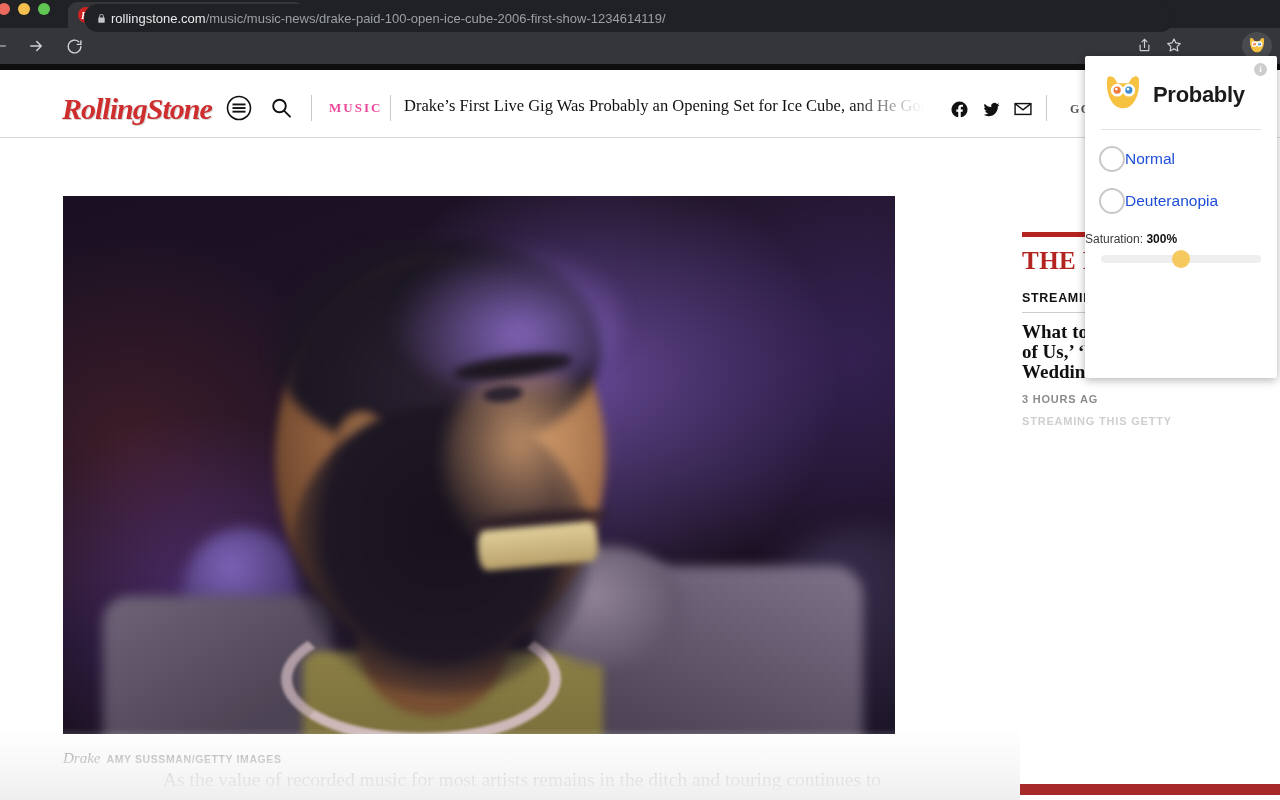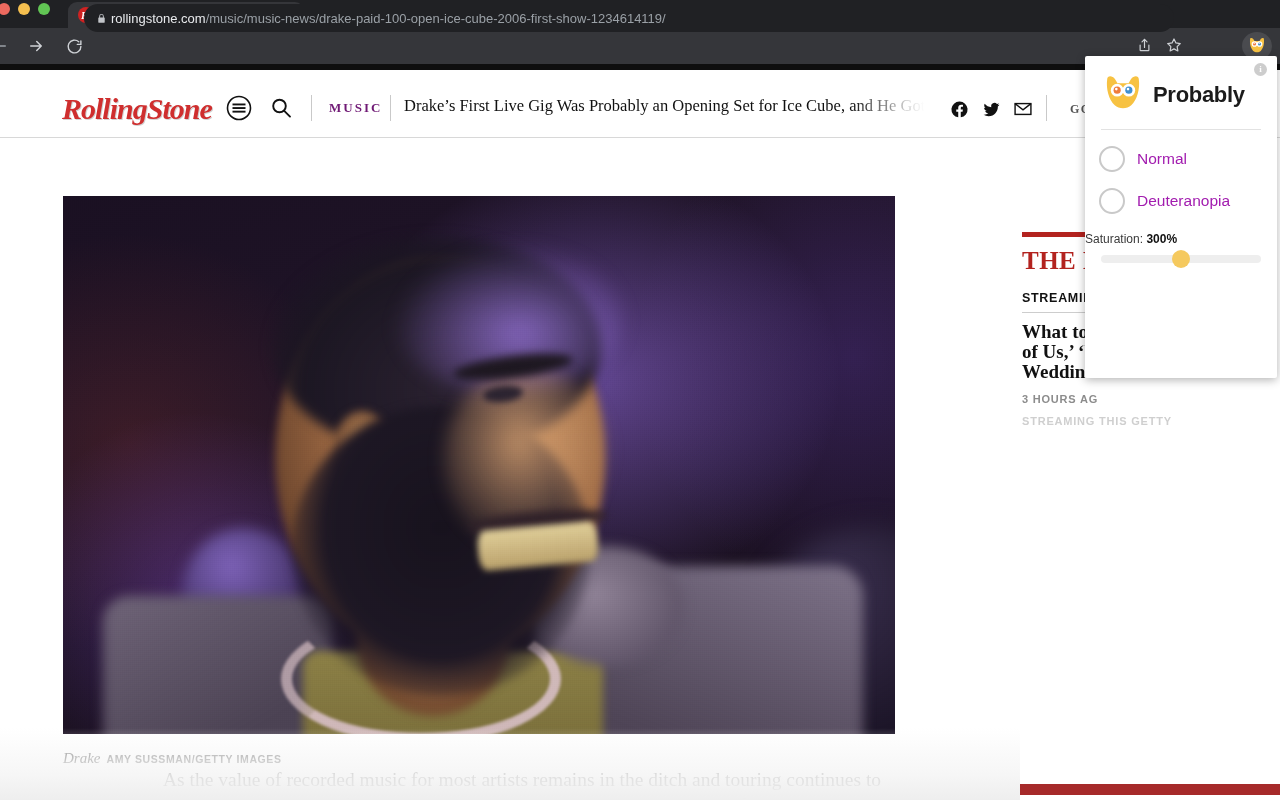--- a/index.html
+++ b/index.html
@@ -107,21 +107,21 @@
     position: absolute; top: 24px; width: 28px; height: 28px;
     display: flex; align-items: center; justify-content: center;
   }
   #hamburger { left: 225px; }
   #searchbtn { left: 267px; }
   .hdr-divider { position: absolute; top: 25px; width: 1px; height: 26px; background: #c9c9c9; }
 
   .kicker {
     position: absolute; left: 329px; top: 30px;
     font-family: "Liberation Serif", serif;
-    font-size: 13px; font-weight: bold; letter-spacing: 2px; color: #701a75;
+    font-size: 13px; font-weight: bold; letter-spacing: 2px; color: #ec4899;
   }
   .hdr-headline {
     position: absolute; left: 404px; top: 26px; width: 520px;
     font-family: "Liberation Serif", serif;
     font-size: 16.5px; color: #111; white-space: nowrap; overflow: hidden;
     -webkit-mask-image: linear-gradient(to right, #000 86%, rgba(0,0,0,0.25) 96%, rgba(0,0,0,0) 100%);
     mask-image: linear-gradient(to right, #000 86%, rgba(0,0,0,0.25) 96%, rgba(0,0,0,0) 100%);
   }
   .social { position: absolute; top: 28px; display: flex; align-items: center; }
   .social .s-ic { width: 22px; height: 22px; margin-right: 10px; display: flex; align-items: center; justify-content: center; }
@@ -275,21 +275,21 @@
   .radio {
     width: 26px; height: 26px; border-radius: 50%;
     border: 2px solid #c9c9c9; background: #fff;
     display: flex; align-items: center; justify-content: center; flex: 0 0 26px;
   }
   .radio.checked { border-color: #6e6e6e; }
   .radio .fill {
     width: 18px; height: 18px; border-radius: 50%;
     background: radial-gradient(circle at 35% 30%, #f08b85, #d94a42 85%);
   }
-  .opt-label { margin-left: 12px; font-size: 15.5px; color: #a21caf; }
+  .opt-label { font-size: 15.5px; color: #1d4ed8; }
 
   .sat-label {
     margin-top: 18px; text-align: left; font-size: 12px; color: #3a3a3a;
   }
   .sat-label b { color: #111; }
   .slider { position: relative; margin: 9px auto 0; width: 160px; height: 8px; }
   .slider-track { position: absolute; inset: 0; background: #eeeeee; border-radius: 4px; }
   .slider-thumb {
     position: absolute; top: -5px; left: 73px; width: 18px; height: 18px;
     border-radius: 50%; background: #f5c95e;

